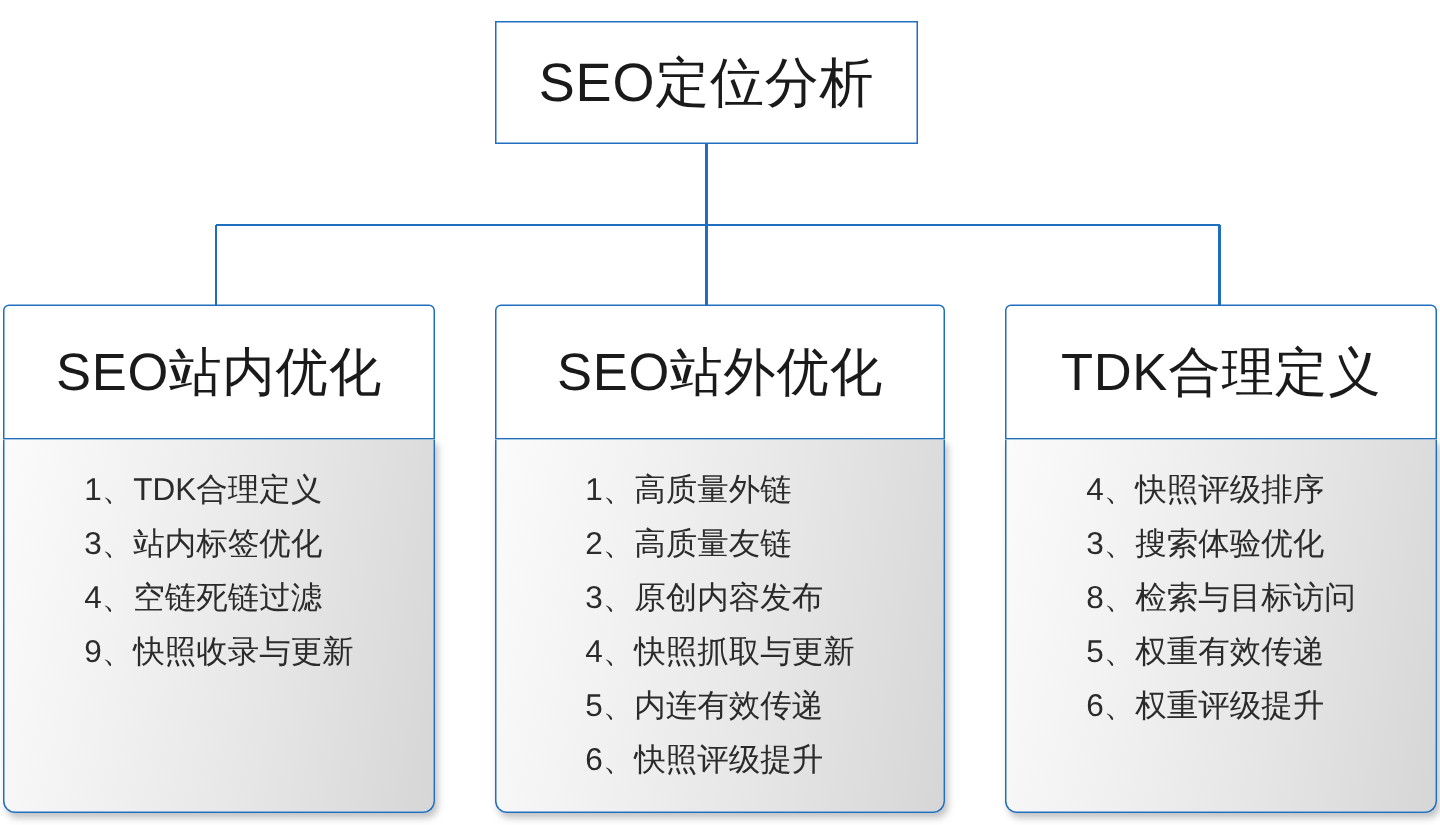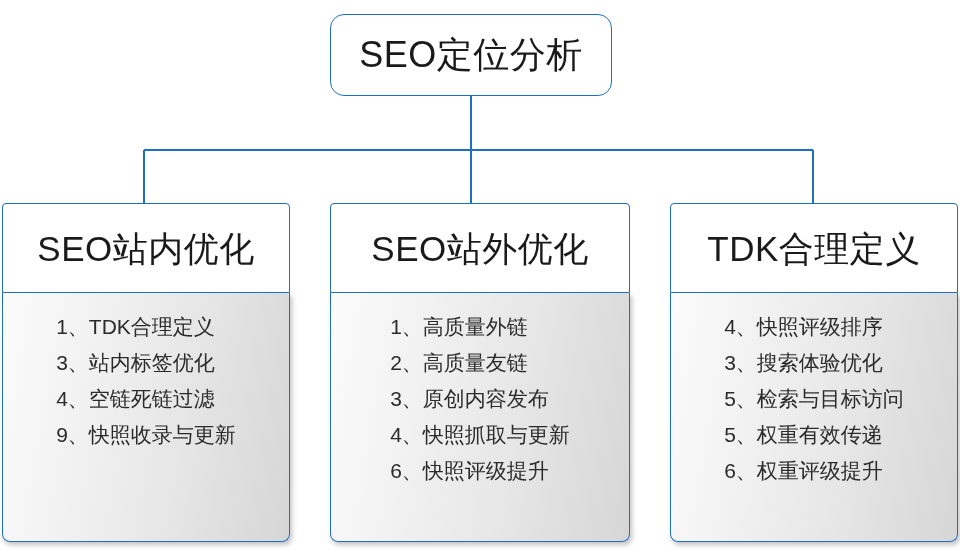--- a/index.html
+++ b/index.html
@@ -33,21 +33,21 @@
   
   .root-box {
     position: absolute;
     left: 330px;
     top: 14px;
     width: 282px;
     height: 82px;
     box-sizing: border-box;
     background: #ffffff;
     border: 1.6px solid #1F6FC0;
-    border-radius: 14px;
+    border-radius: 0;
     display: flex;
     align-items: center;
     justify-content: center;
   }
   .root-label {
     font-size: 36px;
     line-height: 1;
     letter-spacing: 0.5px;
     color: #1a1a1a;
     white-space: nowrap;
@@ -143,33 +143,34 @@
   <div class="column col-1">
     <div class="col-head">
       <span class="col-head-label">SEO站外优化</span>
     </div>
     <div class="col-body">
       <ul class="item-list">
         <li class="item">1、高质量外链</li>
         <li class="item">2、高质量友链</li>
         <li class="item">3、原创内容发布</li>
         <li class="item">4、快照抓取与更新</li>
+        <li class="item">5、内连有效传递</li>
         <li class="item">6、快照评级提升</li>
       </ul>
     </div>
   </div>
 
   <div class="column col-2">
     <div class="col-head">
       <span class="col-head-label">TDK合理定义</span>
     </div>
     <div class="col-body">
       <ul class="item-list">
         <li class="item">4、快照评级排序</li>
         <li class="item">3、搜索体验优化</li>
-        <li class="item">5、检索与目标访问</li>
+        <li class="item">8、检索与目标访问</li>
         <li class="item">5、权重有效传递</li>
         <li class="item">6、权重评级提升</li>
       </ul>
     </div>
   </div>
 
 </div>
 
 </body></html>

